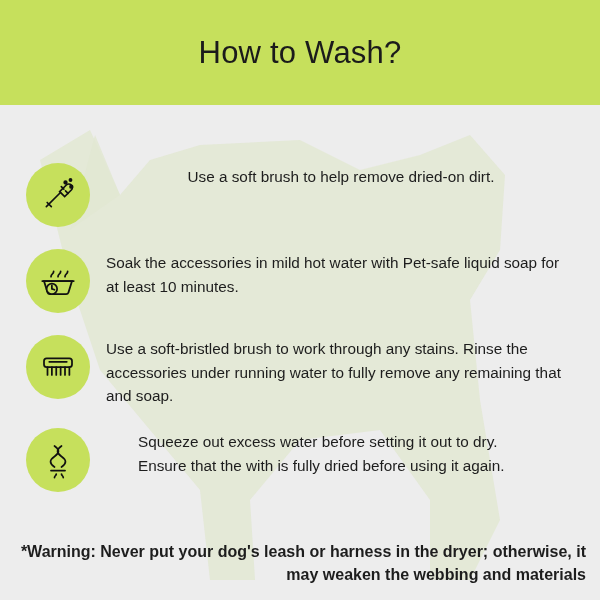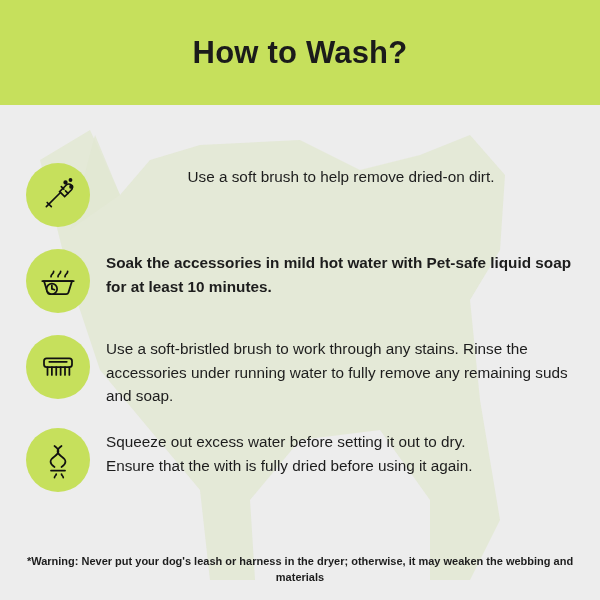--- a/index.html
+++ b/index.html
@@ -34,21 +34,21 @@
     position: relative;
     z-index: 2;
     height: 105px;
     background: #c6e05c;
     display: flex;
     align-items: center;
     justify-content: center;
   }
   .header-title {
     font-size: 31px;
-    font-weight: bold;
+    font-weight: normal;
     color: #1b1b1b;
     letter-spacing: 0.2px;
   }
   .content {
     position: relative;
     z-index: 2;
     padding: 28px 24px 0 24px;
   }
   .step {
     display: flex;
@@ -77,32 +77,32 @@
     flex: 1;
     font-size: 15.3px;
     line-height: 1.55;
     color: #1d1d1d;
     padding-top: 4px;
   }
   .step-text .line2 {
     display: block;
   }
   .step1 { margin-top: 28px; text-align: center; }
-  .step2 { margin-top: 16px; font-weight: bold; }
+  .step2 { margin-top: 16px; }
   .step3 { margin-top: 14px; }
-  .step4 { margin-top: 10px; }
+  .step4 { margin-top: 10px; gap: 32px; }
 
   .footer {
     position: absolute;
     left: 0;
     bottom: 14px;
     width: 600px;
     z-index: 2;
-    text-align: center;
-    font-size: 11px;
+    text-align: right;
+    font-size: 16px;
     font-weight: bold;
     color: #1d1d1d;
     line-height: 1.45;
     padding: 0 14px;
     box-sizing: border-box;
   }
 </style>
 </head>
 <body>
 
@@ -168,21 +168,21 @@
               <line x1="17" y1="24" x2="17" y2="33"></line>
               <line x1="22" y1="24" x2="22" y2="33"></line>
               <line x1="27" y1="24" x2="27" y2="33"></line>
               <line x1="32" y1="24" x2="32" y2="33"></line>
               <line x1="37" y1="24" x2="37" y2="33"></line>
               <line x1="14" y1="18" x2="34" y2="18"></line>
             </g>
           </svg>
         </div>
       </div>
-      <div class="step-text">Use a soft-bristled brush to work through any stains. Rinse the accessories under running water to fully remove any remaining suds and soap.</div>
+      <div class="step-text">Use a soft-bristled brush to work through any stains. Rinse the accessories under running water to fully remove any remaining that and soap.</div>
     </div>
 
     <div class="step step4">
       <div class="step-icon-wrap">
         <div class="circle">
           <svg width="42" height="42" viewBox="0 0 48 48">
             <g stroke="#111" stroke-width="2" fill="none" stroke-linecap="round">
               <path d="M20 8 c6 4 6 8 0 12 c-6 4 -6 8 0 12"></path>
               <path d="M28 8 c-6 4 -6 8 0 12 c6 4 6 8 0 12"></path>
               <line x1="16" y1="36" x2="32" y2="36"></line>

